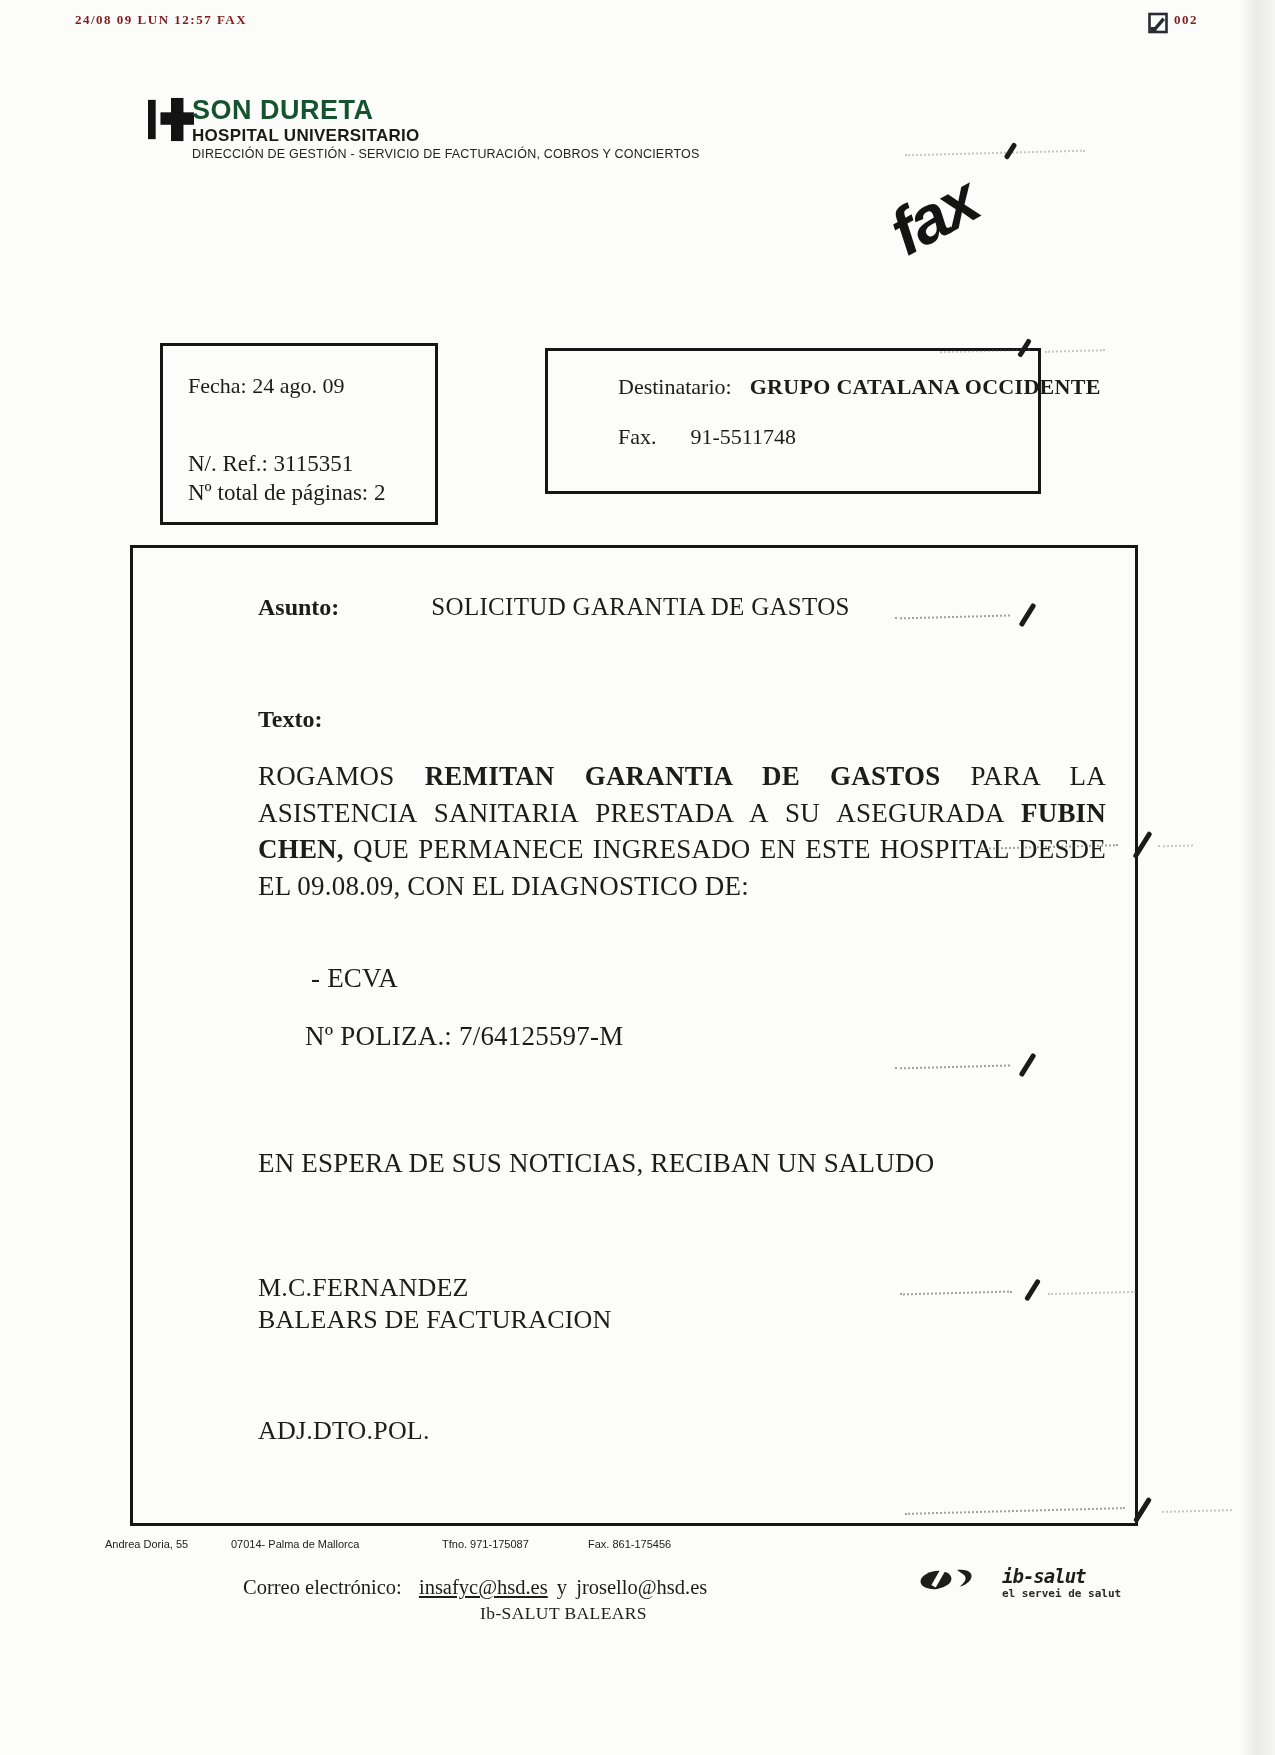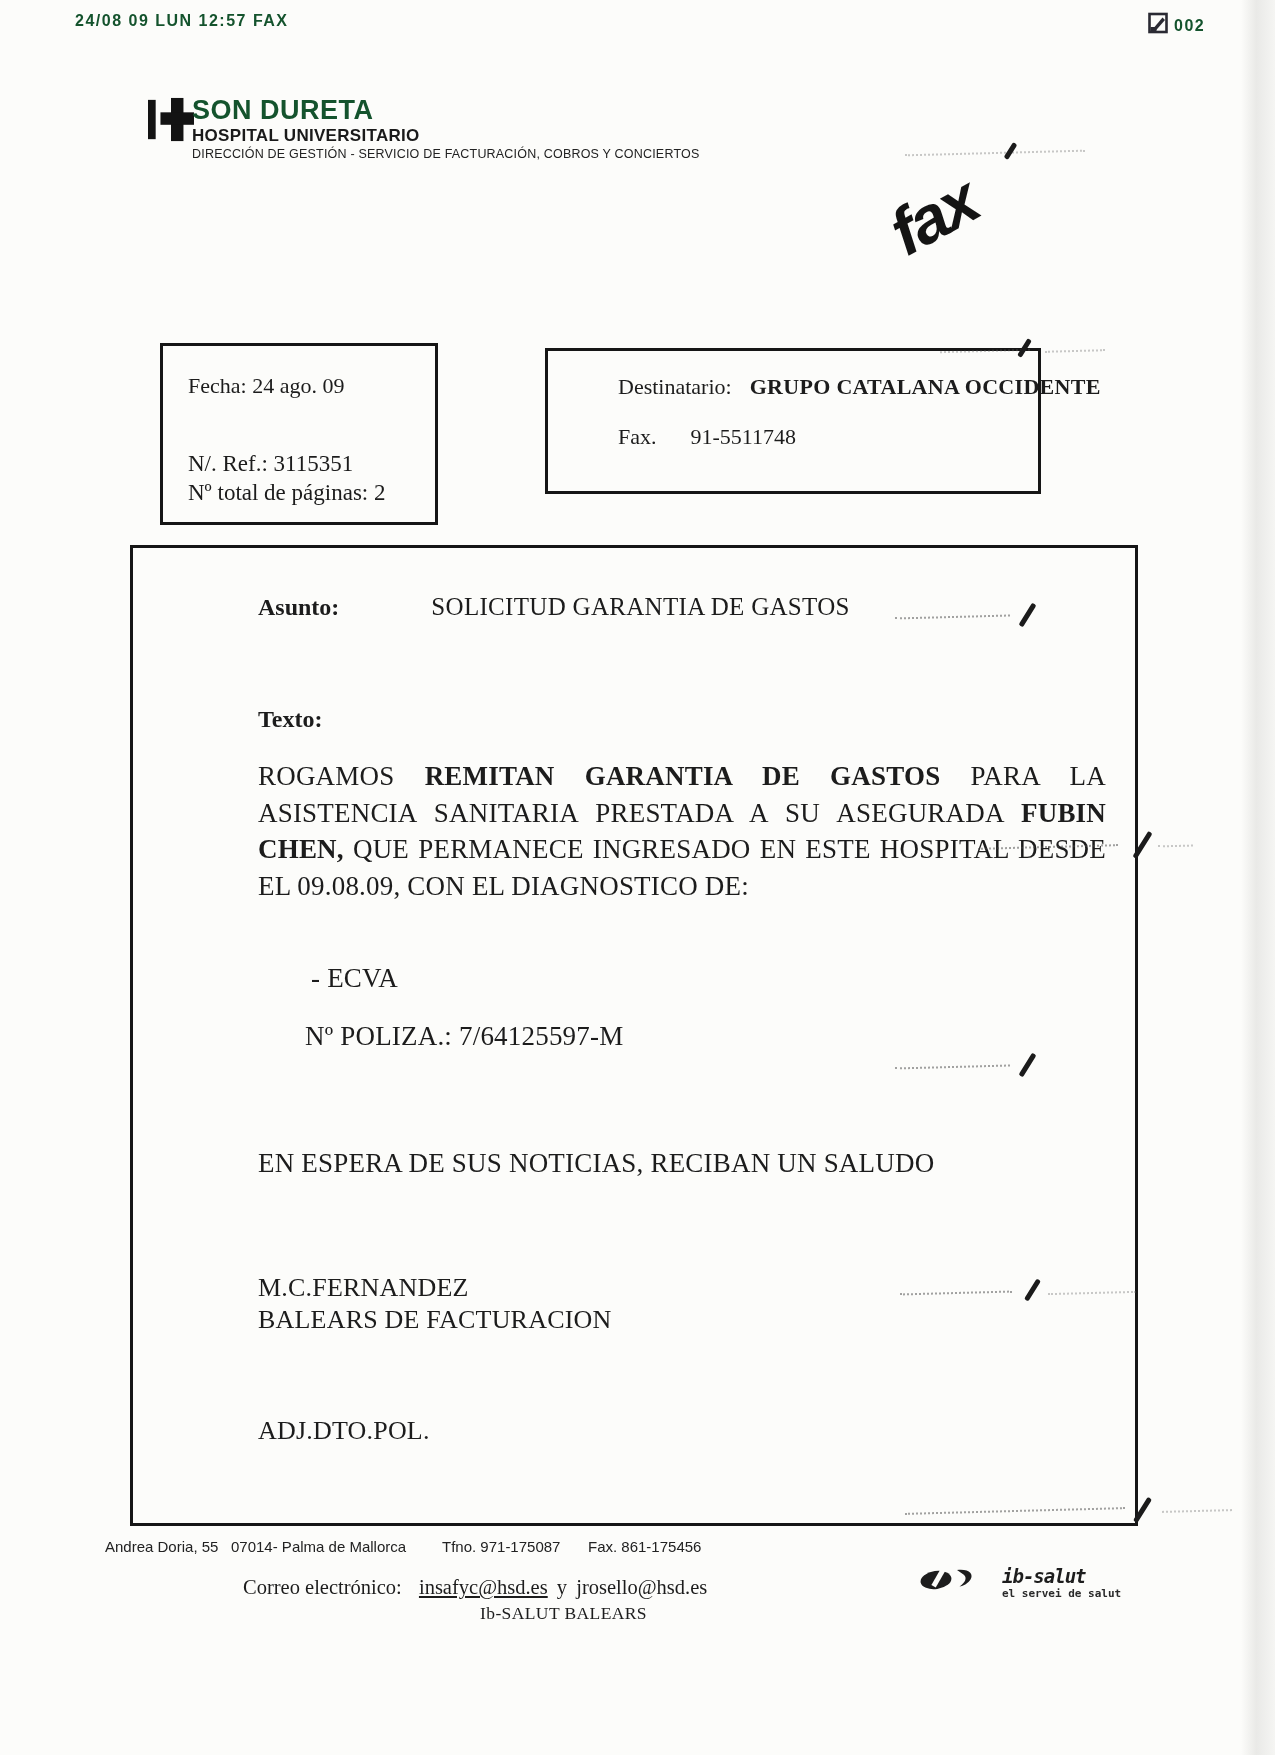--- a/index.html
+++ b/index.html
@@ -6,22 +6,22 @@
   body{
     width:1275px;height:1755px;position:relative;
     background:#fcfcfa;
     font-family:"Liberation Serif", serif;
     color:#1c1c1c;
     overflow:hidden;
   }
   .abs{position:absolute;}
   
   .fax-line{
-    font-family:Liberation Sans, sans-serif;
-    font-size:16px;letter-spacing:1.5px;color:#14532d;font-weight:700;
+    font-family:Liberation Serif, serif;
+    font-size:13px;letter-spacing:1.5px;color:#7f1d1d;font-weight:700;
   }
   
   .lh-name{font-family:"Liberation Sans", sans-serif;font-weight:700;font-size:27px;letter-spacing:.5px;color:#14532d;}
   .lh-sub{font-family:"Liberation Sans", sans-serif;font-weight:700;font-size:17px;letter-spacing:.3px;color:#1a1a1a;}
   .lh-dept{font-family:"Liberation Sans", sans-serif;font-size:12.5px;letter-spacing:.2px;color:#222;}
   .fax-stamp{
     font-family:"Liberation Sans", sans-serif;
     font-weight:700;font-style:italic;font-size:66px;letter-spacing:-3px;
     color:#141414;transform:rotate(-29deg);transform-origin:center;
   }
@@ -33,41 +33,41 @@
   
   .asunto-label,.texto-label{font-weight:700;font-size:24px;}
   .asunto-value{font-size:25px;letter-spacing:.3px;}
   .para{
     font-size:27px;line-height:36.5px;text-align:justify;letter-spacing:.2px;
     width:848px;
   }
   .line27{font-size:27px;letter-spacing:.2px;}
   .line26{font-size:26px;letter-spacing:.2px;}
   
-  .foot-sans{font-family:"Liberation Sans", sans-serif;font-size:15px;color:#222;}
+  .foot-sans{font-family:"Liberation Sans", sans-serif;font-size:11px;color:#222;}
   .foot-serif{font-size:20.5px;}
   .u{text-decoration:underline;}
   .ibsalut-text{font-family:"DejaVu Sans Mono", monospace;font-weight:700;font-style:italic;font-size:19px;color:#1d1d1d;letter-spacing:-1px;}
   .ibsalut-sub{font-family:"DejaVu Sans Mono", monospace;font-weight:700;font-size:11px;color:#2a2a2a;letter-spacing:0;}
   
   .speck{height:0;border-bottom:2px dotted rgba(70,70,70,.5);transform:rotate(-1.5deg);}
   .speck.faint{border-bottom:2px dotted rgba(100,100,100,.35);}
   .slash{width:5px;background:#1b1b1b;border-radius:2px;transform:rotate(32deg);}
   .edge-shade{
     top:0;right:0;width:34px;height:1755px;
     background:linear-gradient(to right,rgba(0,0,0,0) 0%,rgba(120,120,115,.14) 45%,rgba(120,120,115,.05) 100%);
   }
 </style>
 </head>
 <body>
 
 <div class="abs edge-shade"></div>
 
 <div class="abs fax-line" style="left:75px;top:12px;">24/08 09  LUN 12:57 FAX</div>
-<div class="abs" style="left:1148px;top:12px;display:flex;align-items:flex-end;gap:5px;">
+<div class="abs" style="left:1148px;top:12px;display:flex;align-items:flex-start;gap:5px;">
   <span style="display:inline-block;line-height:0;">
     <svg width="21" height="23" viewBox="0 0 21 23">
       <rect x="1.5" y="2" width="17" height="18" fill="none" stroke="#2a2a33" stroke-width="2.6"></rect>
       <path d="M4 18 L14.5 5.5 L17 8 L6.5 20 Z" fill="#2a2a33"></path>
       <rect x="2.5" y="15" width="6" height="6" fill="#2a2a33"></rect>
     </svg>
   </span>
   <span class="fax-line">002</span>
 </div>
 

